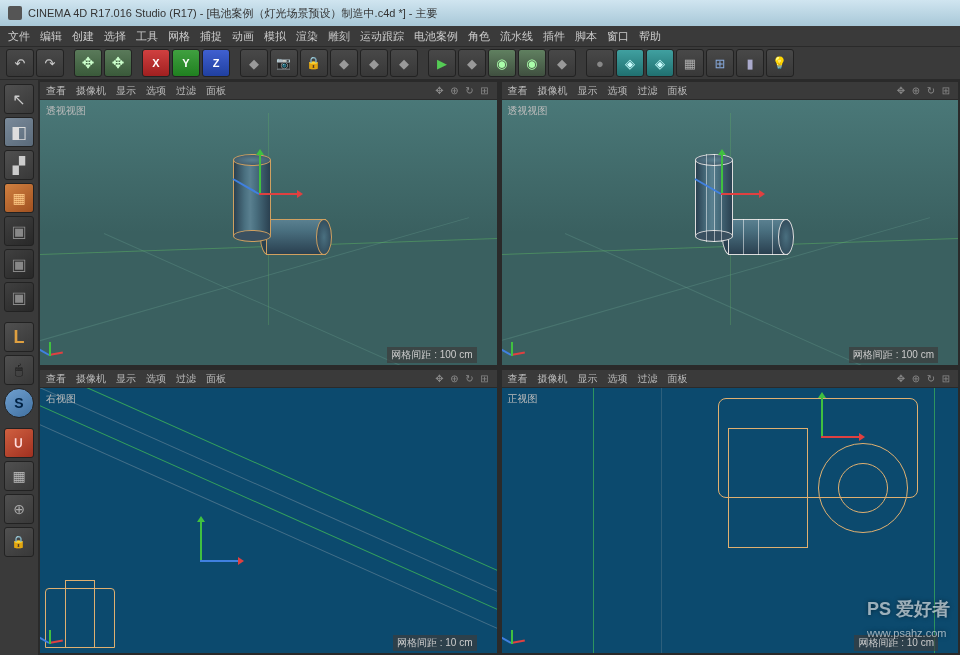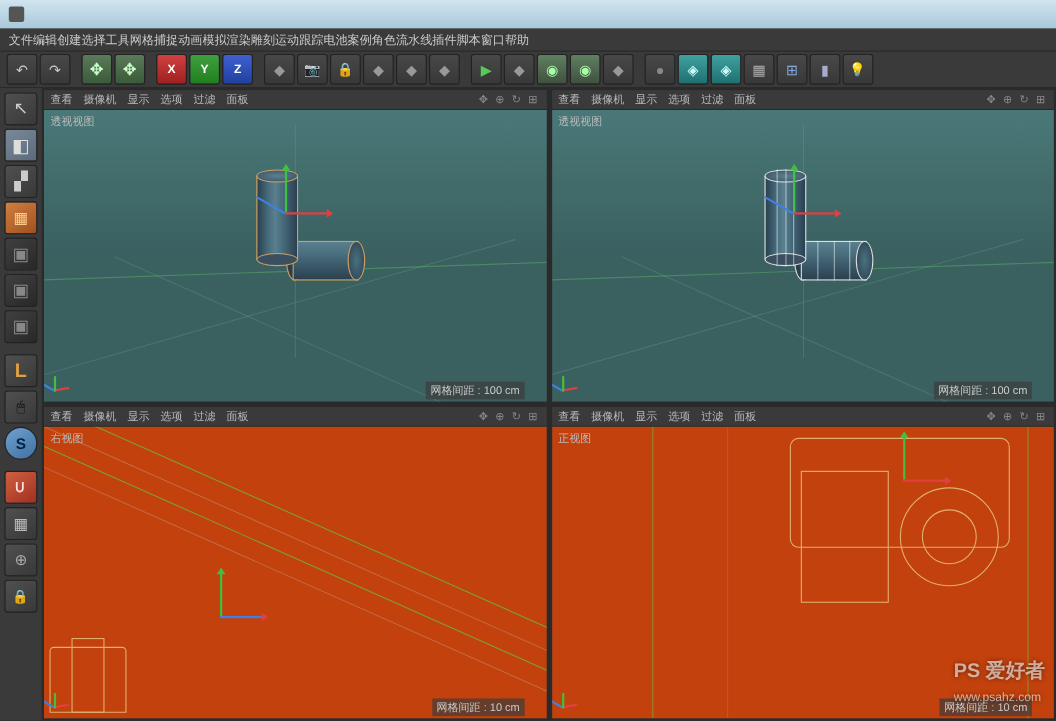--- a/index.html
+++ b/index.html
@@ -1,19 +1,19 @@
 <!DOCTYPE html>
 <html><head>
   <meta charset="utf-8">
   <style>
     *{margin:0;padding:0;box-sizing:border-box;font-family:"Microsoft YaHei",sans-serif;user-select:none}
     body{width:960px;height:655px;background:#3a3a3a;overflow:hidden;position:relative}
     .titlebar{height:26px;background:linear-gradient(#d0e5f0,#a8c8d8);display:flex;align-items:center;padding:0 8px;font-size:11px;color:#333}
     .titlebar .c4d-icon{width:14px;height:14px;background:#555;border-radius:2px;margin-right:6px}
-    .menubar{height:20px;background:#3a3a3a;display:flex;align-items:center;padding:0 8px;}
+    .menubar{height:20px;background:#3a3a3a;display:flex;align-items:center;padding:0 8px;gap:10px}
     .menubar span{font-size:11px;color:#ccc;cursor:pointer}
     .toolbar-main{height:34px;background:#3a3a3a;border-top:1px solid #2a2a2a;border-bottom:1px solid #2a2a2a;display:flex;align-items:center;padding:0 6px;gap:2px}
     .tbtn{width:28px;height:28px;background:linear-gradient(#484848,#383838);border:1px solid #222;border-radius:3px;display:flex;align-items:center;justify-content:center;cursor:pointer;font-size:13px}
     .tbtn.undo::before{content:"↶";color:#ccc}
     .tbtn.redo::before{content:"↷";color:#ccc}
     .tbtn.move{background:linear-gradient(#5a7a5a,#3a5a3a)}
     .tbtn.move::before{content:"✥";color:#cfc;font-size:15px}
     .tbtn.axis-x{background:linear-gradient(#d04040,#a02020);color:#fff;font-weight:bold;font-size:11px}
     .tbtn.axis-y{background:linear-gradient(#40a040,#208020);color:#fff;font-weight:bold;font-size:11px}
     .tbtn.axis-z{background:linear-gradient(#4060d0,#2040a0);color:#fff;font-weight:bold;font-size:11px}
@@ -54,21 +54,21 @@
     .lgap{height:4px}
     .viewports{flex:1;display:grid;grid-template:1fr 1fr/1fr 1fr;gap:5px;background:#2a2a2a;padding:2px}
     .viewport{display:flex;flex-direction:column;background:#3a3a3a;position:relative}
     .vp-header{height:18px;background:#3a3a3a;display:flex;align-items:center;padding:0 6px;gap:10px;border-bottom:1px solid #2a2a2a}
     .vp-header span{font-size:10px;color:#bbb;cursor:pointer}
     .vp-header .vp-icons{margin-left:auto;display:flex;gap:3px}
     .vp-header .vp-icons i{width:12px;height:12px;display:flex;align-items:center;justify-content:center;font-size:10px;color:#888;cursor:pointer;font-style:normal}
     .vp-label{position:absolute;top:22px;left:6px;font-size:10px;color:#bbb;z-index:5}
     .vp-canvas{flex:1;position:relative;overflow:hidden}
     .vp-canvas.persp{background:linear-gradient(180deg,#4a7878 0%,#3a6060 50%,#3a6060 100%)}
-    .vp-canvas.ortho{background:#c2410c}
+    .vp-canvas.ortho{background:#0c4a6e}
     .vp-footer{position:absolute;bottom:2px;right:20px;font-size:10px;color:#ccc;background:rgba(60,60,60,0.7);padding:1px 4px}
     .axis-gizmo{position:absolute;bottom:6px;left:6px;width:30px;height:30px}
     .axis-gizmo::before{content:"";position:absolute;bottom:3px;left:3px;width:14px;height:2px;background:#e04040;transform-origin:left;transform:rotate(-10deg)}
     .axis-gizmo::after{content:"";position:absolute;bottom:3px;left:3px;width:2px;height:14px;background:#40c040;transform-origin:bottom}
     .axis-gizmo i{position:absolute;bottom:3px;left:3px;width:12px;height:2px;background:#4080e0;transform-origin:left;transform:rotate(210deg)}
     .cylinders{position:absolute;top:45%;left:50%;transform:translate(-50%,-50%)}
     .cyl-standing{position:absolute;width:38px;height:88px;left:-35px;top:-65px}
     .cyl-standing .body{position:absolute;width:38px;height:76px;top:6px;background:linear-gradient(90deg,#2a4050 0%,#4a7080 30%,#5a8090 45%,#4a7080 60%,#2a4050 100%);border:1px solid #d0a060}
     .cyl-standing .top{position:absolute;width:38px;height:12px;top:0;border-radius:50%;background:radial-gradient(ellipse,#5a8090,#3a5060);border:1px solid #d0a060}
     .cyl-standing .bot{position:absolute;width:38px;height:12px;bottom:0;border-radius:50%;background:#3a5060;border:1px solid #d0a060}
@@ -96,20 +96,21 @@
     .diag.w{background:rgba(200,200,200,0.3)}
     .ortho-wire{position:absolute;border:1px solid #e0b070}
     .watermark{position:absolute;right:10px;bottom:13px;color:rgba(255,255,255,0.6);font-size:18px;font-weight:bold;z-index:100;text-shadow:0 0 4px rgba(0,0,0,0.5)}
     .watermark small{font-size:11px;font-weight:normal}
   </style>
 </head>
 <body>
 
 <div class="titlebar">
   <div class="c4d-icon"></div>
+  <span>CINEMA 4D R17.016 Studio (R17) - [电池案例（灯光场景预设）制造中.c4d *] - 主要</span>
 </div>
 
 <div class="menubar">
   <span>文件</span>
   <span>编辑</span>
   <span>创建</span>
   <span>选择</span>
   <span>工具</span>
   <span>网格</span>
   <span>捕捉</span>

